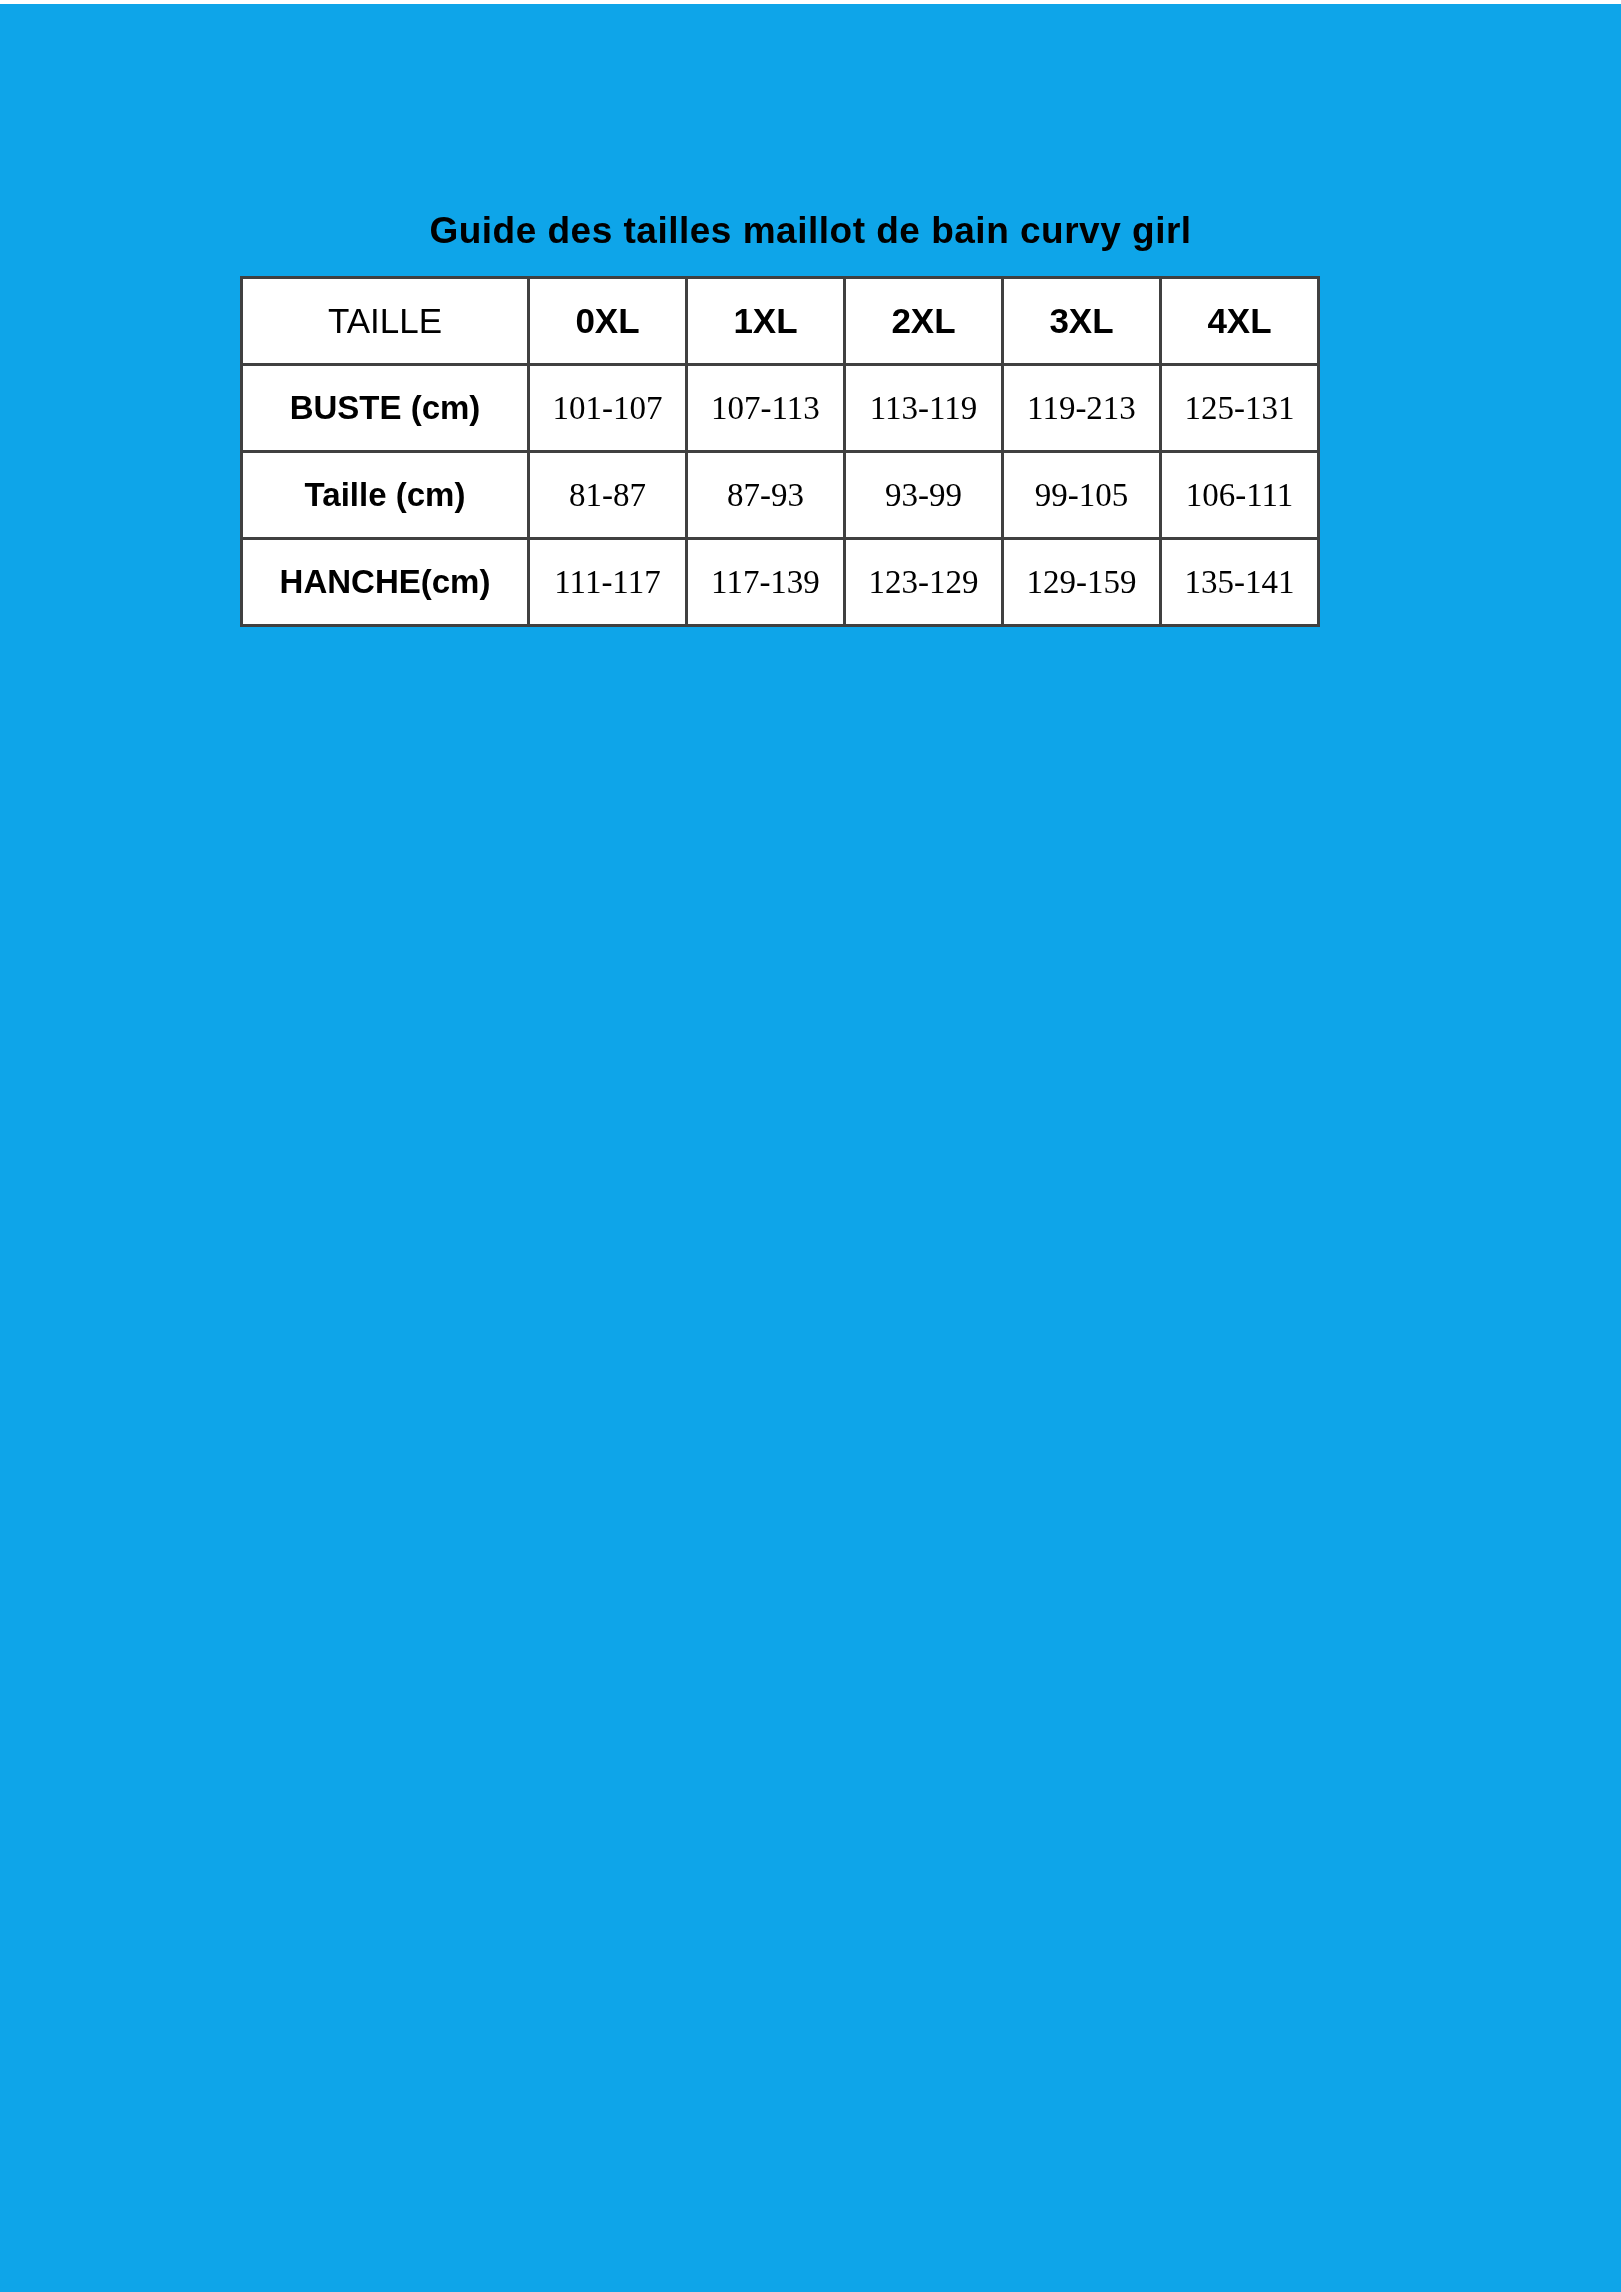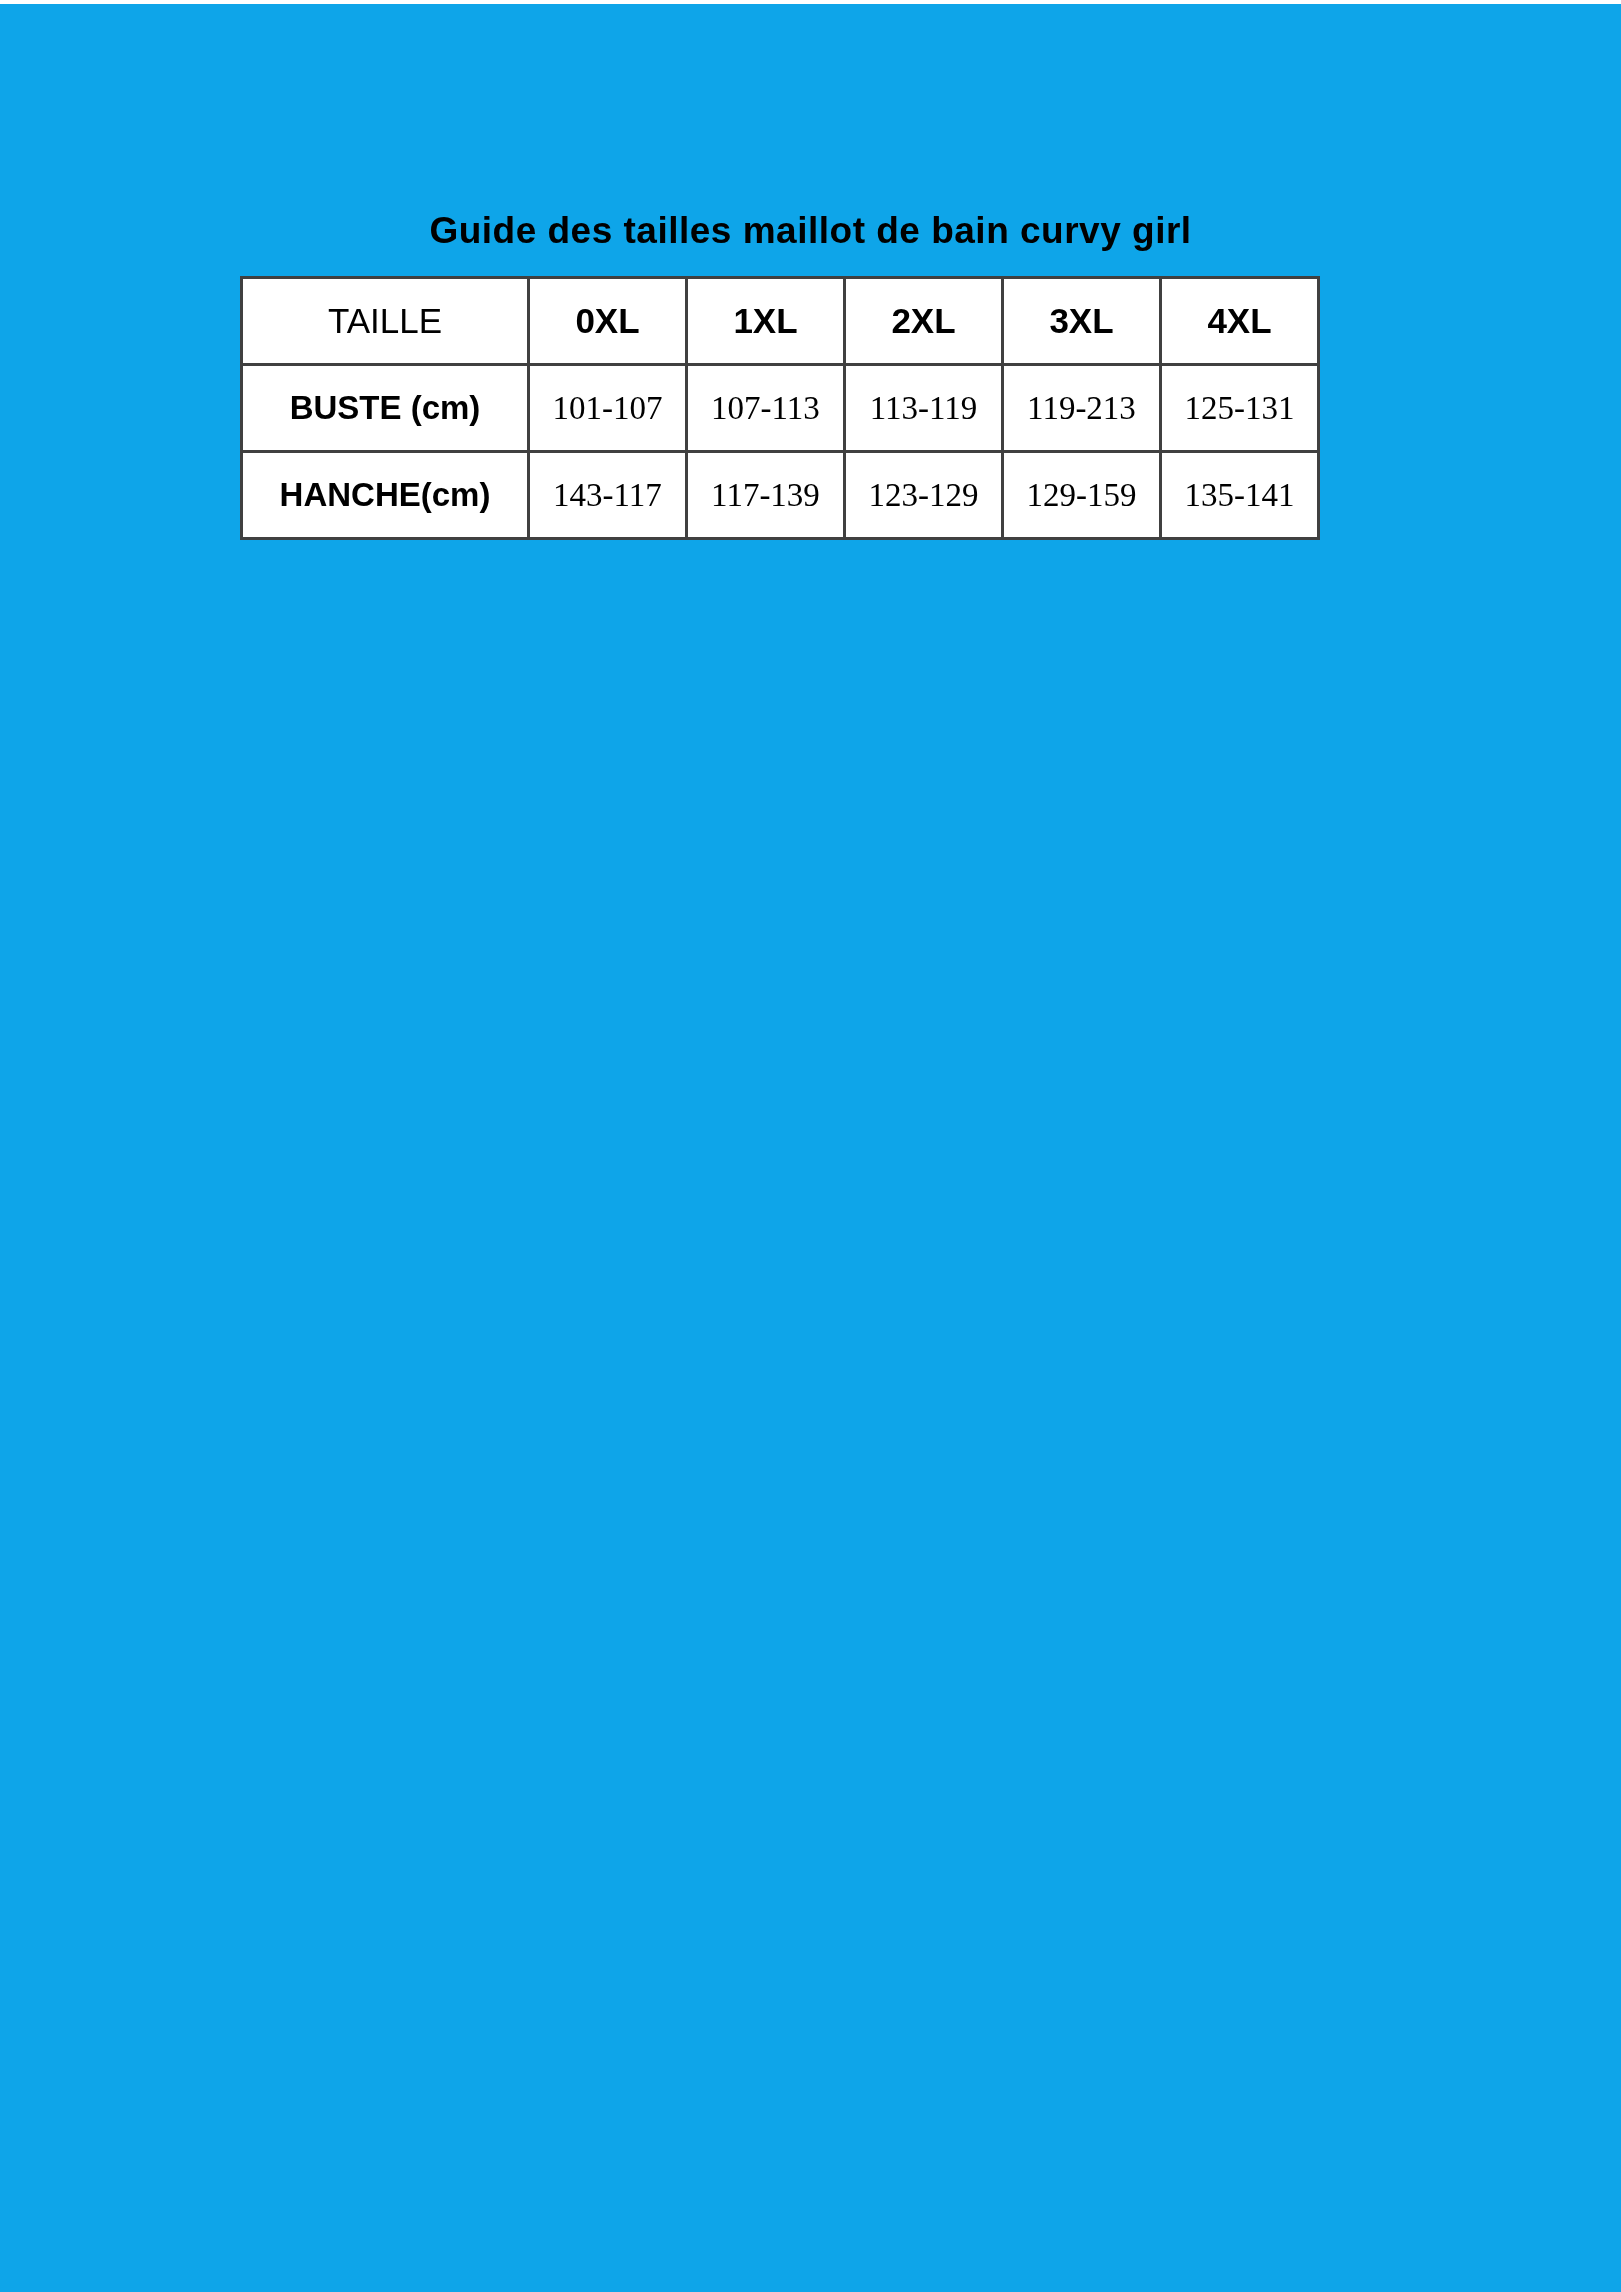--- a/index.html
+++ b/index.html
@@ -97,22 +97,30 @@
     <tbody>
       <tr>
         <td class="row-label">BUSTE (cm)</td>
         <td class="val">101-107</td>
         <td class="val">107-113</td>
         <td class="val">113-119</td>
         <td class="val">119-213</td>
         <td class="val">125-131</td>
       </tr>
       <tr>
+        <td class="row-label">Taille (cm)</td>
+        <td class="val">81-87</td>
+        <td class="val">87-93</td>
+        <td class="val">93-99</td>
+        <td class="val">99-105</td>
+        <td class="val">106-111</td>
+      </tr>
+      <tr>
         <td class="row-label">HANCHE(cm)</td>
-        <td class="val">143-117</td>
+        <td class="val">111-117</td>
         <td class="val">117-139</td>
         <td class="val">123-129</td>
         <td class="val">129-159</td>
         <td class="val">135-141</td>
       </tr>
     </tbody>
   </table>
 
 </div>
 

